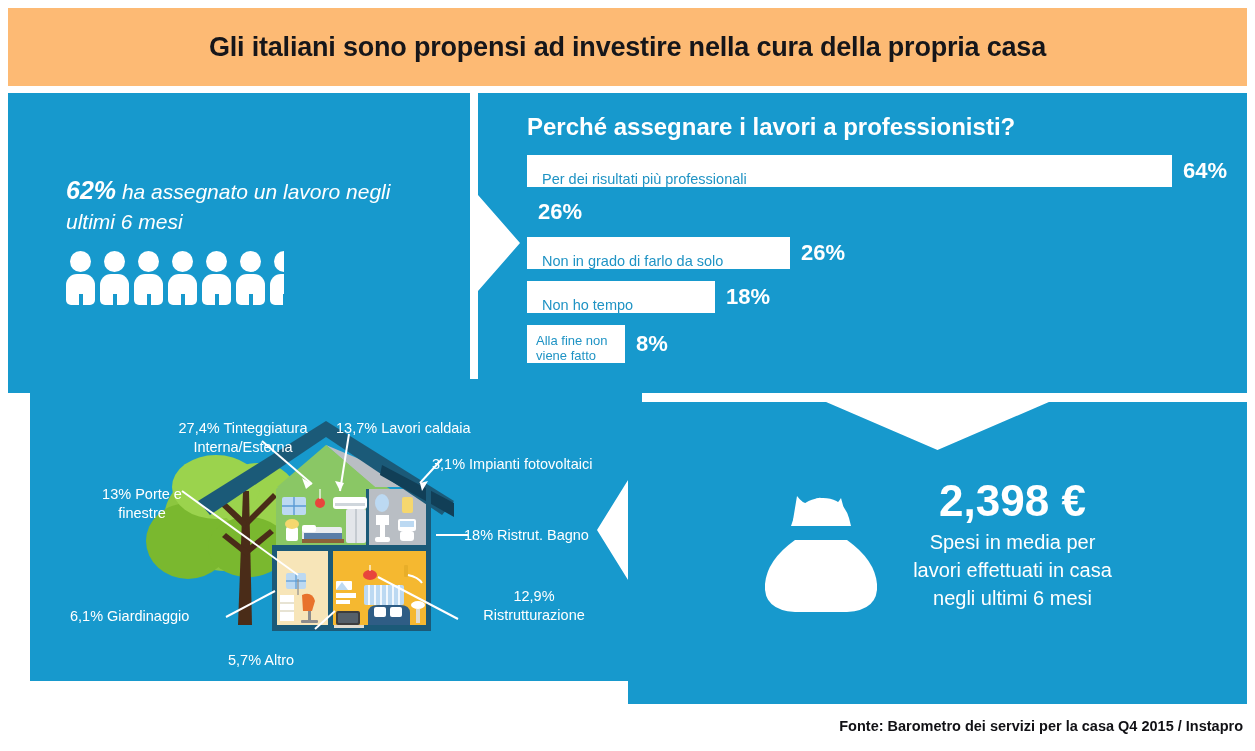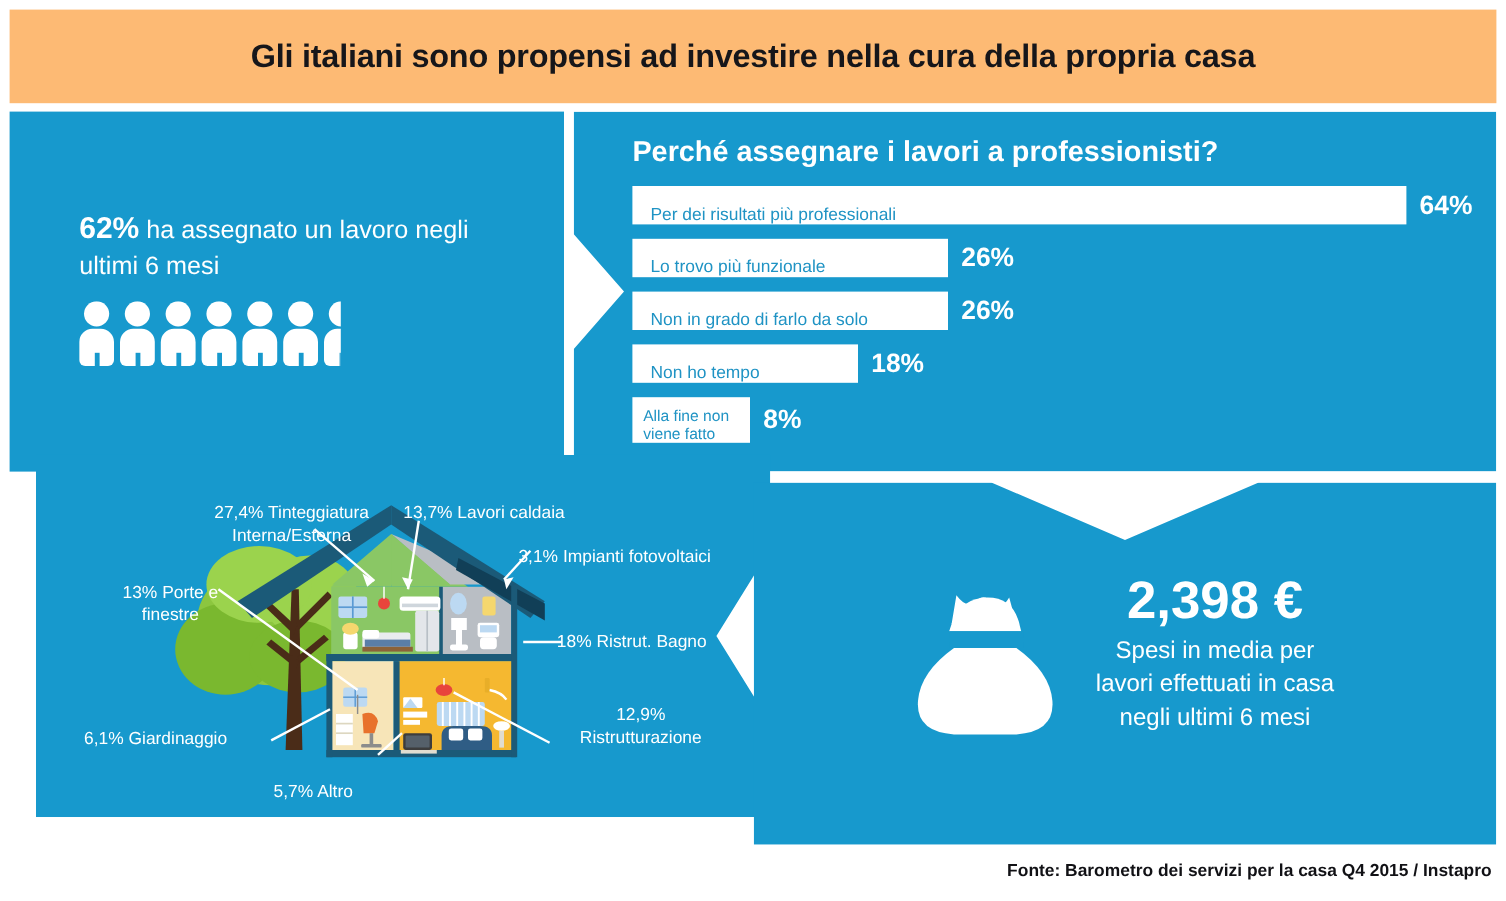--- a/index.html
+++ b/index.html
@@ -46,20 +46,21 @@
     position: absolute;
     background: #1799cd;
   }
 
   
   #panel-assigned {
     left: 8px;
     top: 93px;
     width: 462px;
     height: 300px;
+    font-style: italic;
   }
   .assigned-text {
     position: absolute;
     left: 58px;
     top: 82px;
     width: 370px;
     font-size: 21px;
     color: #ffffff;
     line-height: 30px;
   }
@@ -293,23 +294,20 @@
     <div class="bars">
 
       <div class="bar-row">
         <div class="bar" style="width:648px;height:32px;">
           <span class="bar-label">Per dei risultati più professionali</span>
         </div>
         <span class="bar-value">64%</span>
       </div>
 
       <div class="bar-row">
-        <div class="bar" style="width:263px;height:32px;">
-          <span class="bar-label">Lo trovo più funzionale</span>
-        </div>
         <span class="bar-value">26%</span>
       </div>
 
       <div class="bar-row">
         <div class="bar" style="width:263px;height:32px;">
           <span class="bar-label">Non in grado di farlo da solo</span>
         </div>
         <span class="bar-value">26%</span>
       </div>
 

